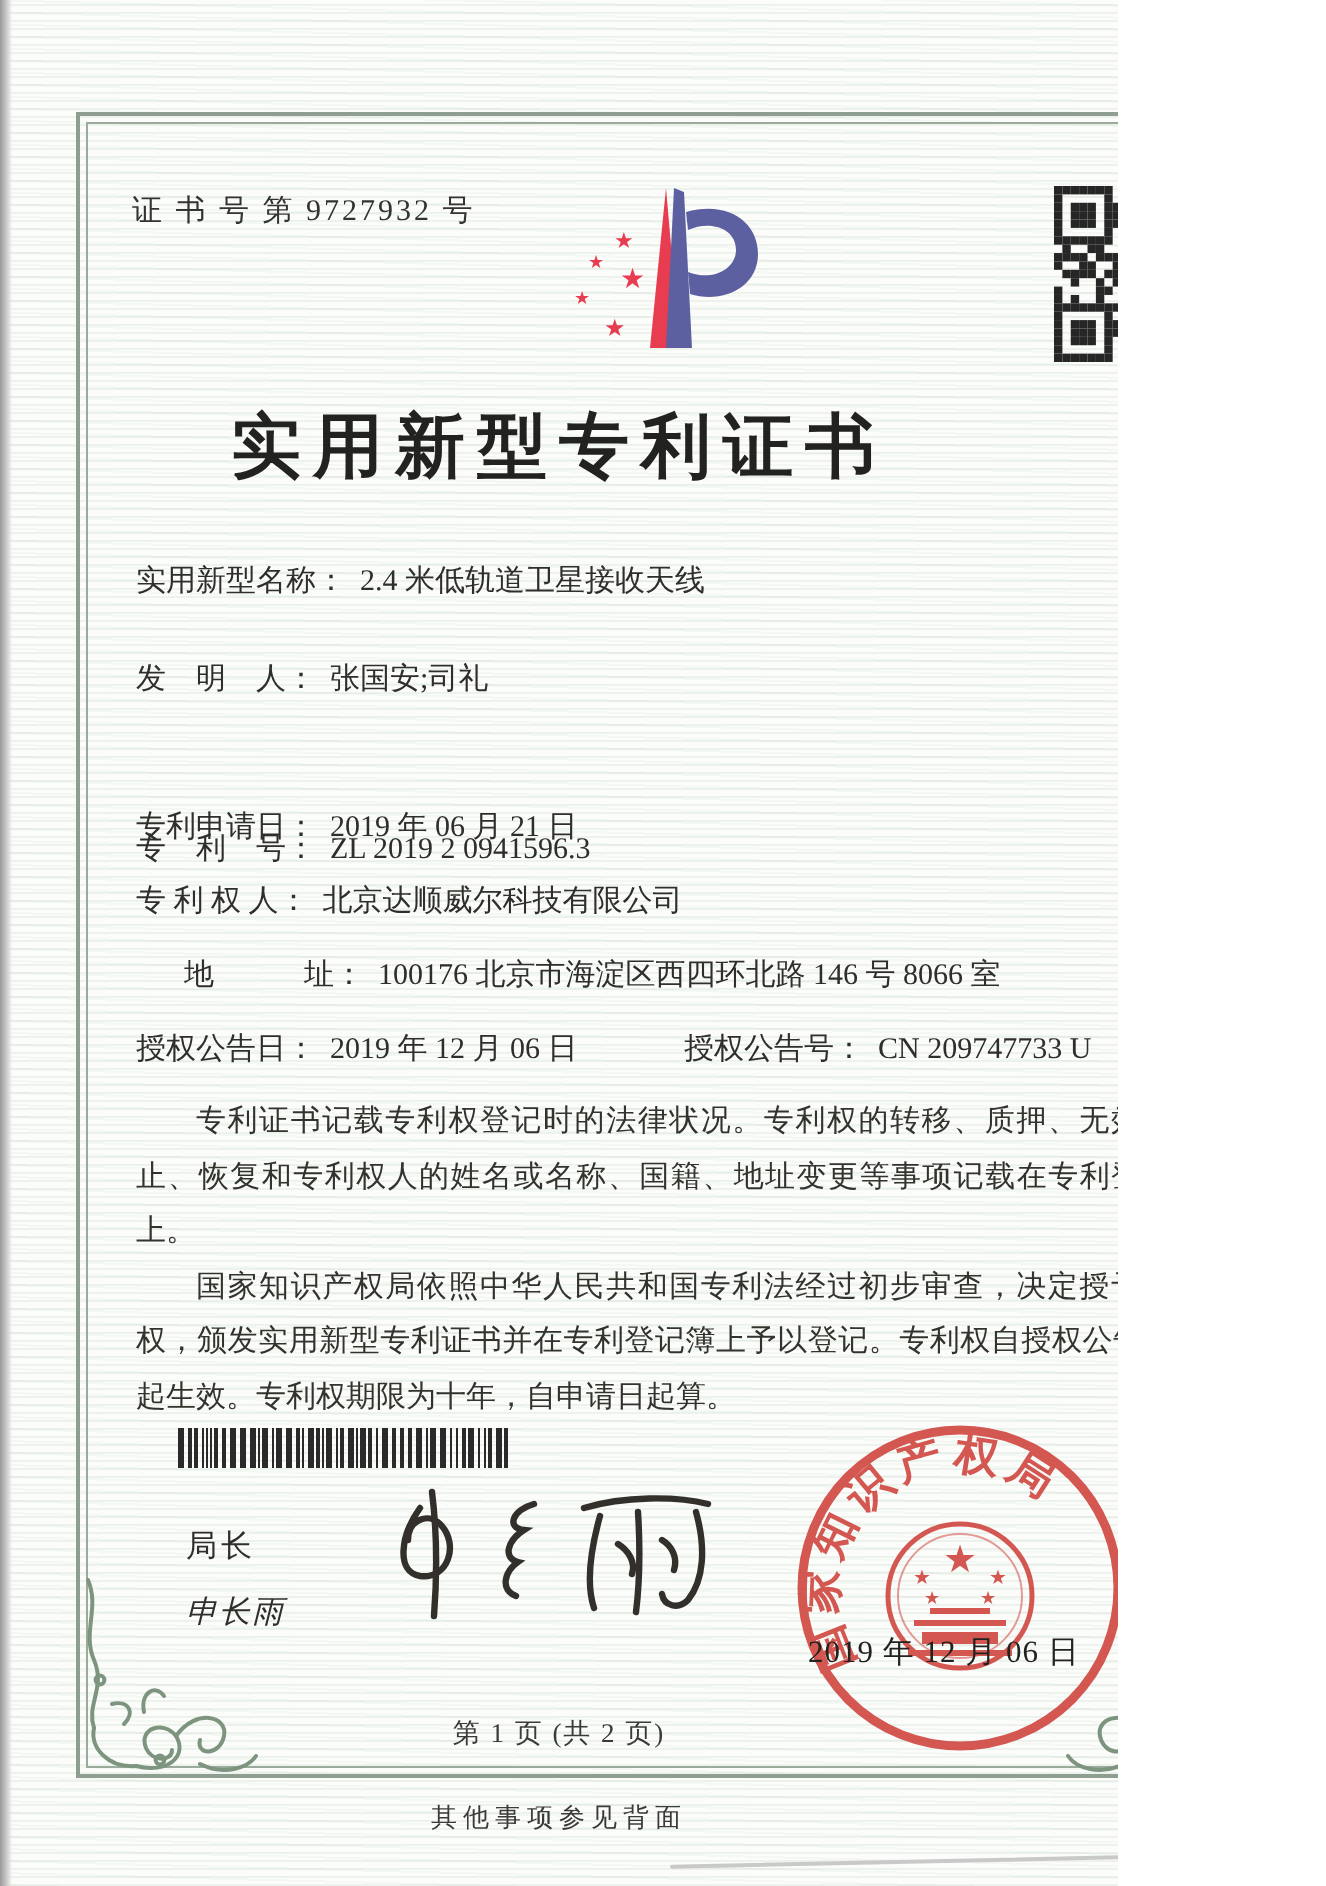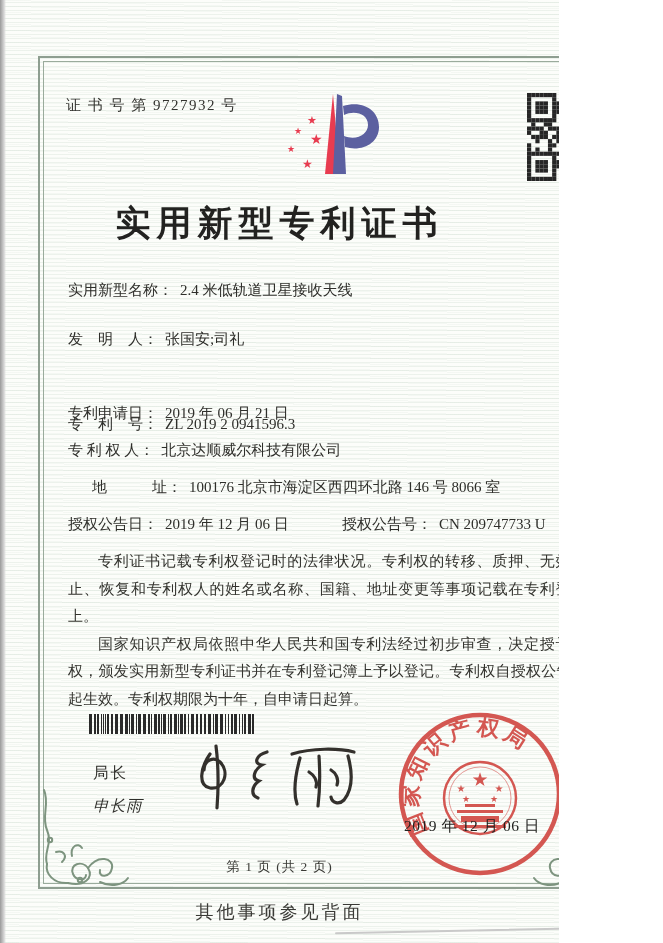--- a/index.html
+++ b/index.html
@@ -75,21 +75,21 @@
     position:absolute; left:404px; top:816px; font-size:15.5px;
     color:#222220; letter-spacing:0.5px; z-index:5;
   }
 
   .page-info {
     position:absolute; left:0; top:858px; width:100%; text-align:center;
     font-size:13.5px; letter-spacing:1px; color:#3a3a36;
   }
   .back-note {
     position:absolute; left:0; top:900px; width:100%; text-align:center;
-    font-size:18px; letter-spacing:3px; color:#3a3a36;
+    font-size:13px; letter-spacing:3px; color:#3a3a36;
   }
 </style>
 </head>
 <body>
 
 <div class="page">
 
   <div class="scan-edge-left"></div>
   <div class="scan-edge-bottom"></div>
 

